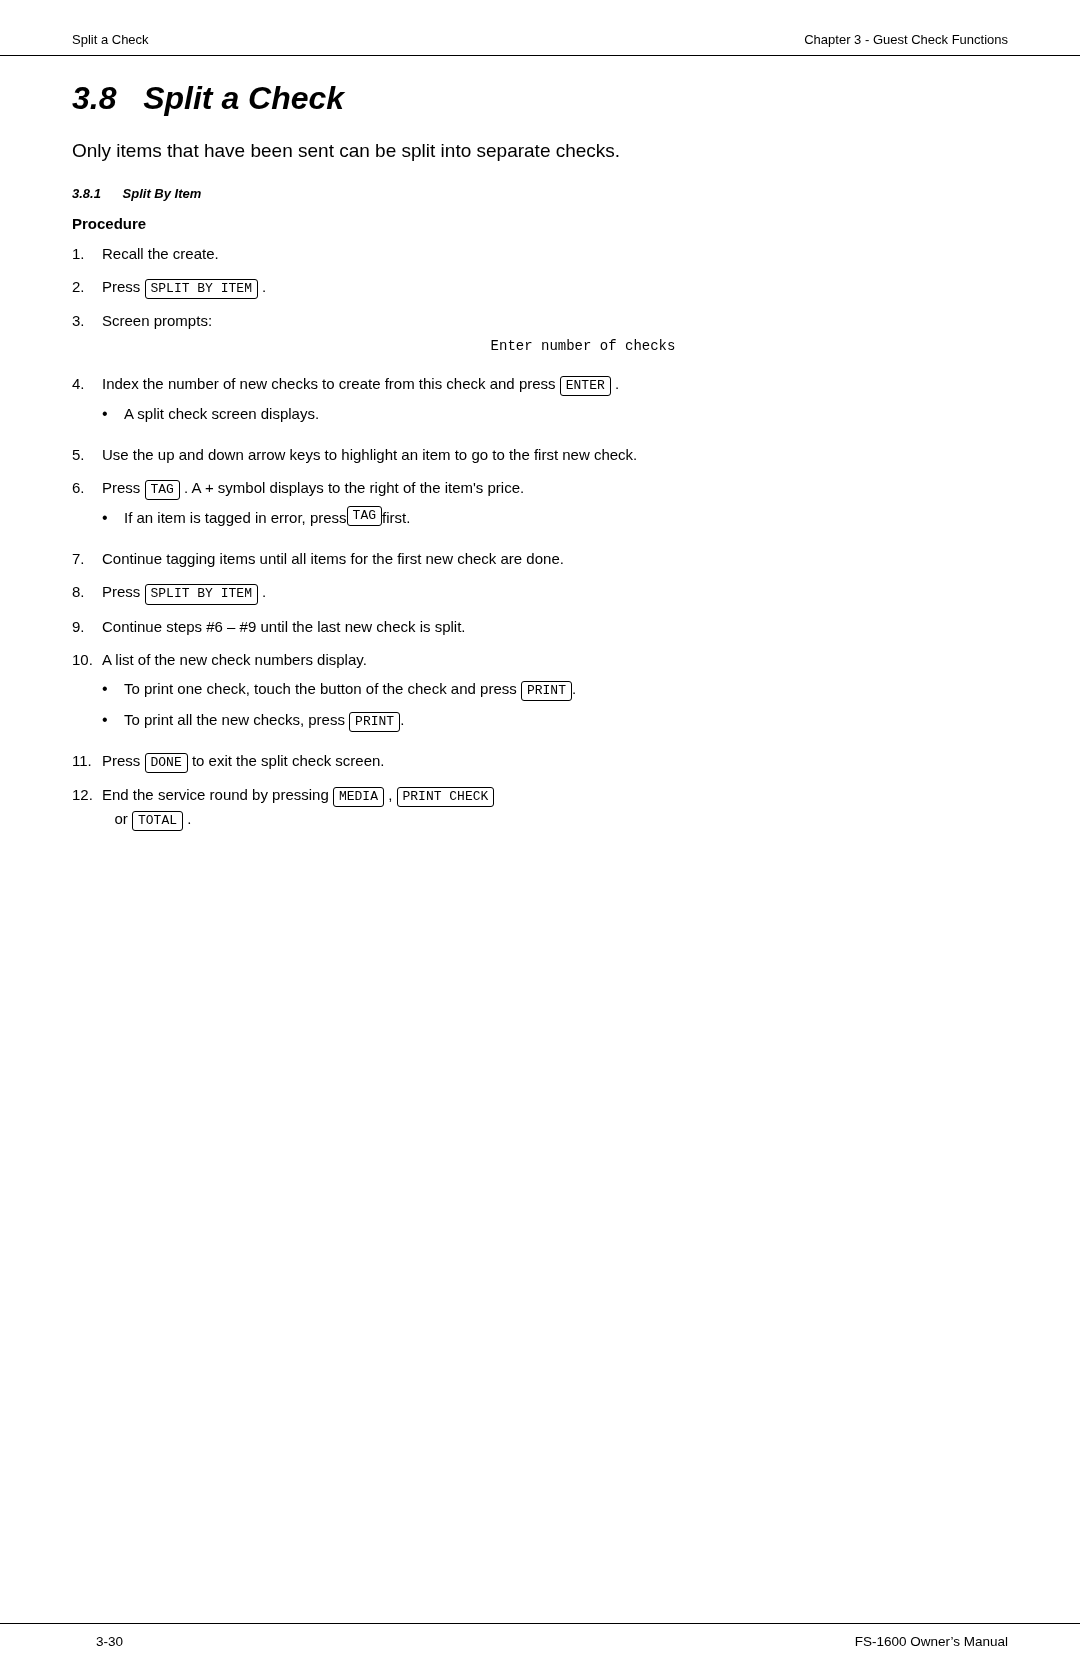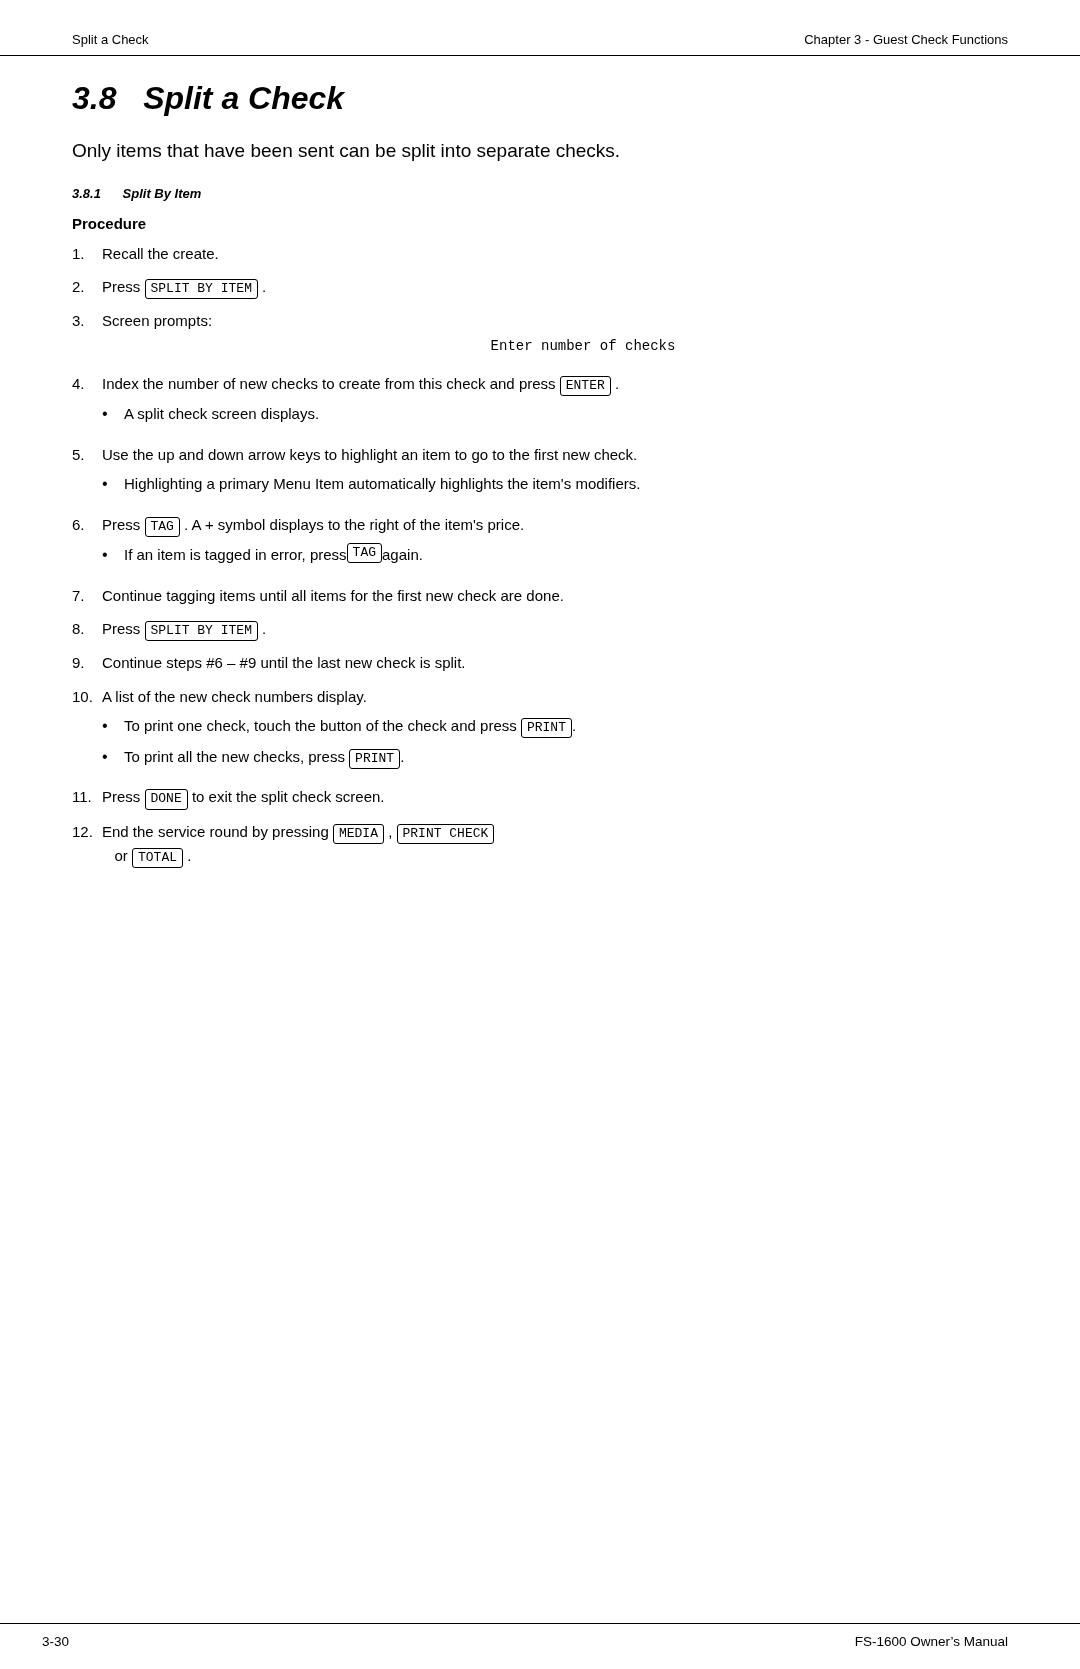--- a/index.html
+++ b/index.html
@@ -142,21 +142,21 @@
       min-width: 22px;
       font-size: 16px;
       flex-shrink: 0;
       padding-top: 0;
     }
 
     
     .page-footer {
       display: flex;
       justify-content: space-between;
-      padding: 10px 72px 20px 42px;
+      padding: 10px 72px 20px 96px;
       border-top: 1.5px solid #000;
       font-size: 13.5px;
       margin-top: auto;
     }
   </style>
 </head>
 <body>
 
 <div class="page-container">
 
@@ -215,38 +215,33 @@
             <li>
               <span>A split check screen displays.</span>
             </li>
           </ul>
         </div>
       </li>
 
       <li>
         <div class="li-content">
           <span>Use the up and down arrow keys to highlight an item to go to the first new check.</span>
-          <ul class="bullet-list">
-            <li>
-              <span>Highlighting a primary Menu Item automatically highlights the item's modifiers.</span>
-            </li>
-          </ul>
         </div>
       </li>
 
       <li>
         <div class="li-content">
           <span>Press </span>
           <span class="key">TAG</span>
           <span>.  A + symbol displays to the right of the item's price.</span>
           <ul class="bullet-list">
             <li>
               <span>If an item is tagged in error, press </span>
               <span class="key">TAG</span>
-              <span> again.</span>
+              <span> first.</span>
             </li>
           </ul>
         </div>
       </li>
 
       <li>
         <div class="li-content">
           <span>Continue tagging items until all items for the first new check are done.</span>
         </div>
       </li>

